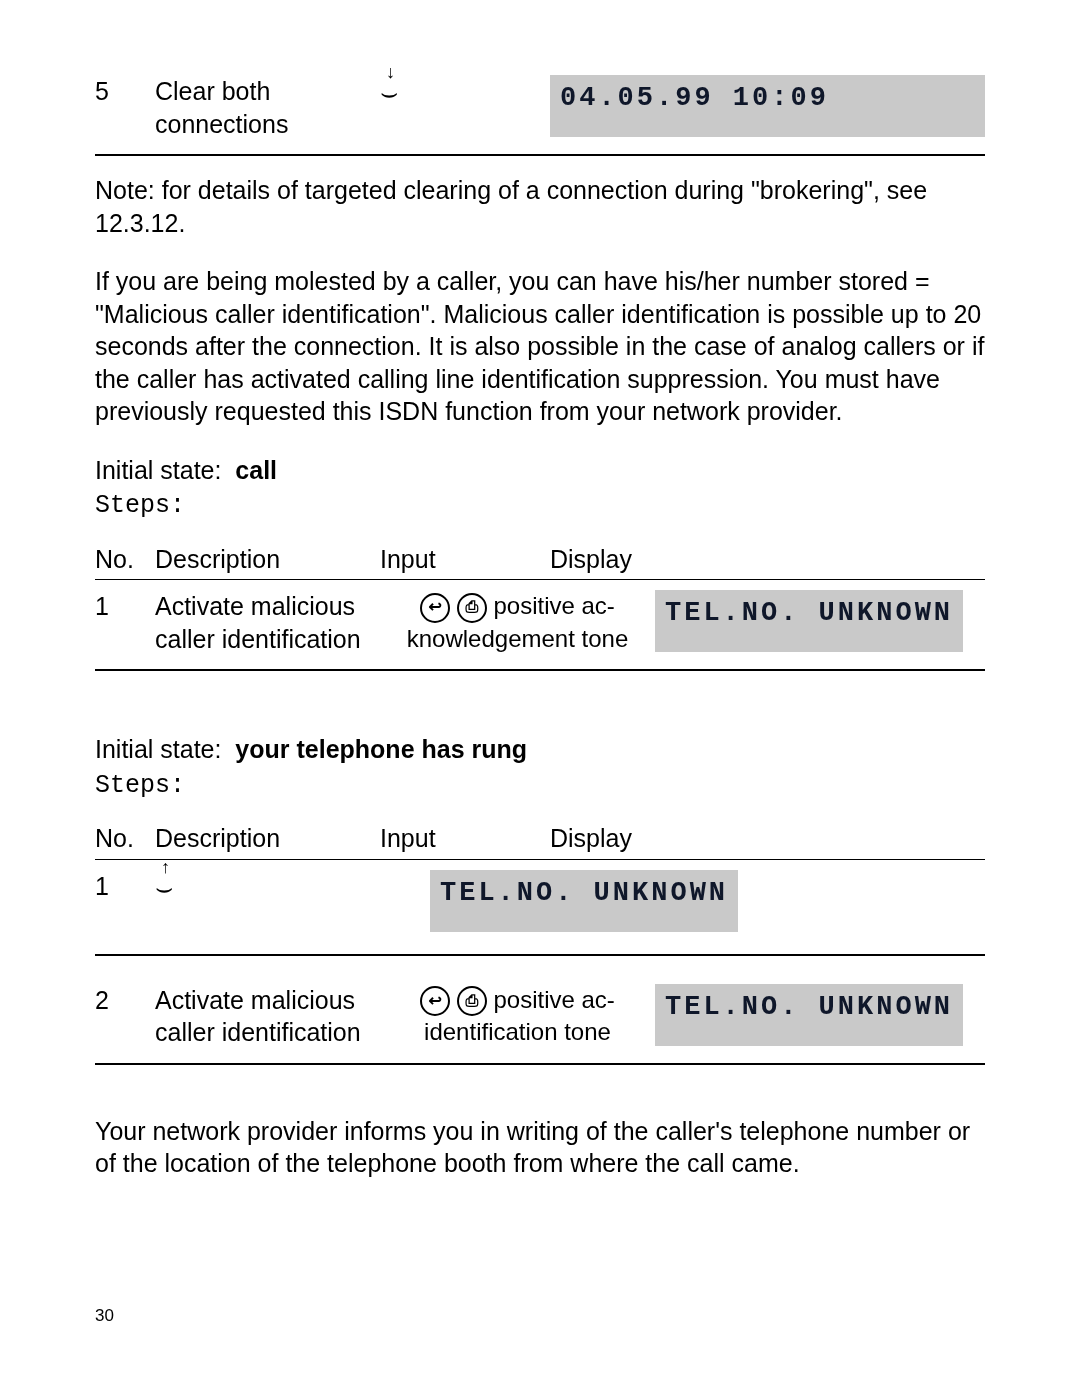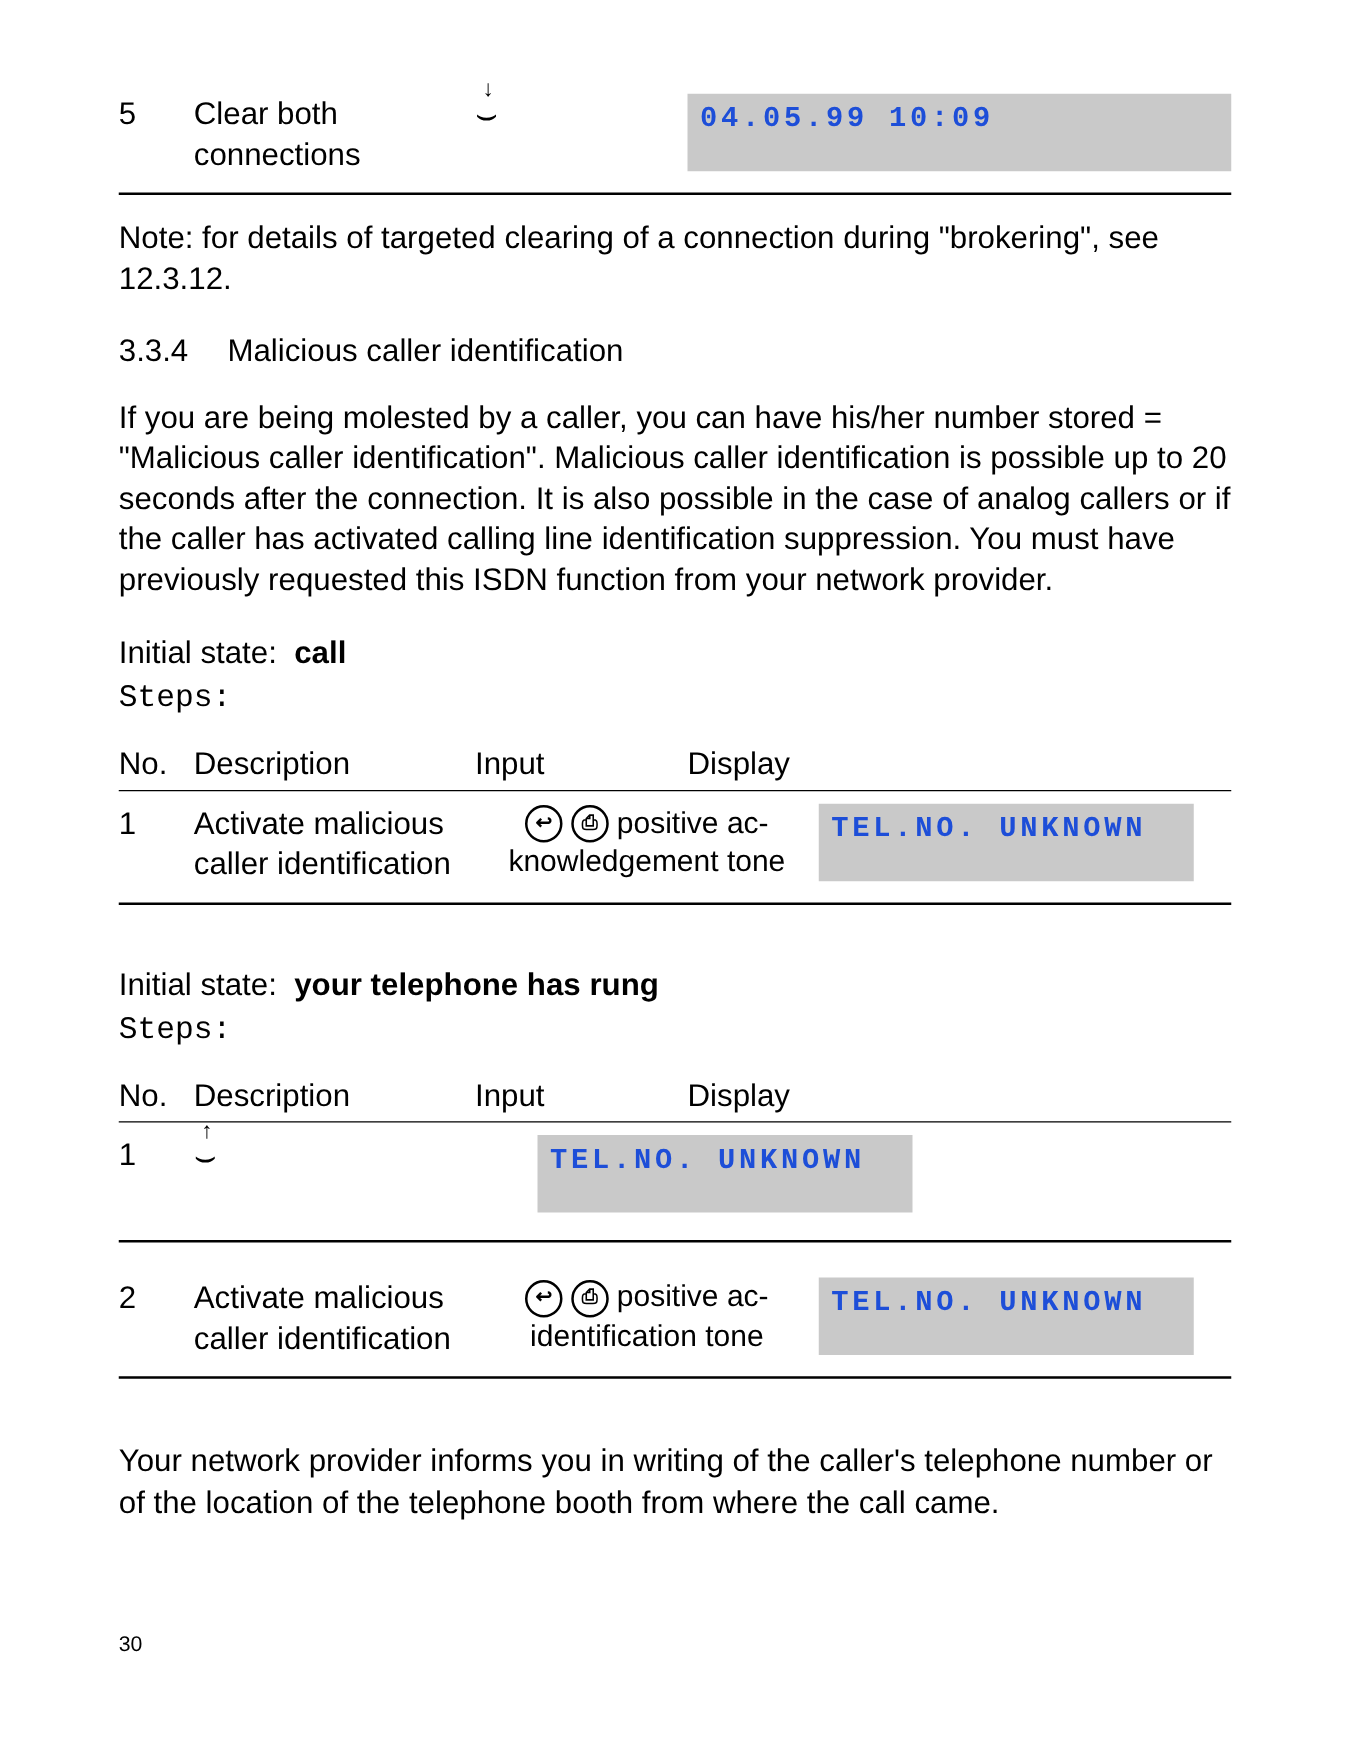--- a/index.html
+++ b/index.html
@@ -17,37 +17,37 @@
     position: relative;
     font-size: 25px;
     line-height: 1.3;
   }
   .col-no { width: 60px; }
   .col-desc { width: 225px; }
   .col-input { width: 170px; }
   .col-display { flex: 1; }
   .lcd {
     background: #c9c9c9;
-    color: #1d4ed8;
+    color: #0f172a;
     font-family: "Courier New", monospace;
     font-weight: bold;
-    font-size: 23px;
+    font-size: 27px;
     letter-spacing: 3px;
     padding: 6px 10px 38px 10px;
     height: 18px;
     min-width: 280px;
   }
   .hr {
     border-top: 2px solid #000;
     margin: 14px 0 18px 0;
   }
   .para { margin-top: 14px; margin-bottom: 26px; }
   .sec-heading { margin-top: 24px; margin-bottom: 20px; }
   .sec-num { display:inline-block; width: 80px; }
-  .state-row { margin-top: 12px; margin-bottom: 4px; }
+  .state-row { margin-top: 26px; margin-bottom: 4px; }
   .steps-row { margin-bottom: 20px; font-family: Liberation Mono, monospace; }
   .tbl-head {
     display: flex;
     border-bottom: 1.5px solid #000;
     padding-bottom: 4px;
     margin-top: 4px;
   }
   .tbl-body-row {
     display: flex;
     padding-top: 10px;
@@ -104,24 +104,20 @@
     </div>
     <div class="col-display">
       <div class="lcd">04.05.99  10:09</div>
     </div>
   </div>
 
   <div class="hr"></div>
 
   <div class="para">Note: for details of targeted clearing of a connection during "brokering", see 12.3.12.</div>
 
-  <div class="sec-heading">
-    <span class="sec-num">3.3.4</span>
-    <span>Malicious caller identification</span>
-  </div>
 
   <div class="para">If you are being molested by a caller, you can have his/her number stored = "Malicious caller identification". Malicious caller identification is possible up to 20 seconds after the connection. It is also possible in the case of analog callers or if the caller has activated calling line identification suppression. You must have previously requested this ISDN function from your network provider.</div>
 
   <div class="state-row">
     <span>Initial state:</span>&nbsp;
     <span class="b">call</span>
   </div>
   <div class="steps-row">Steps:</div>
 
   <div class="tbl-head">

